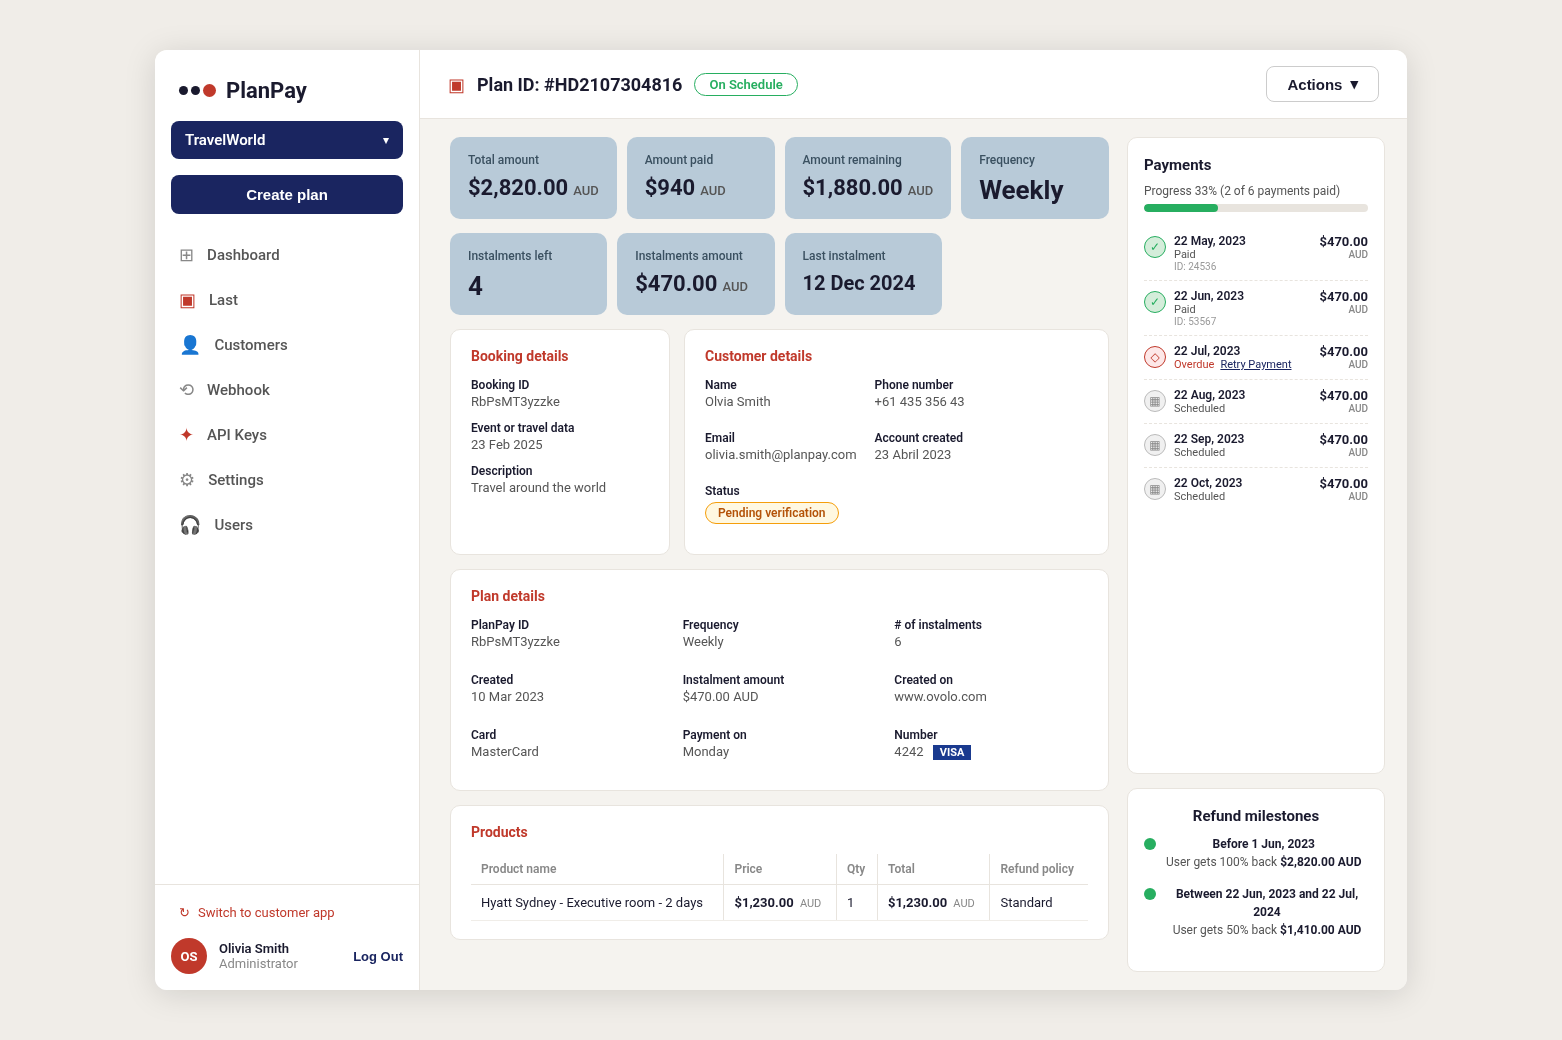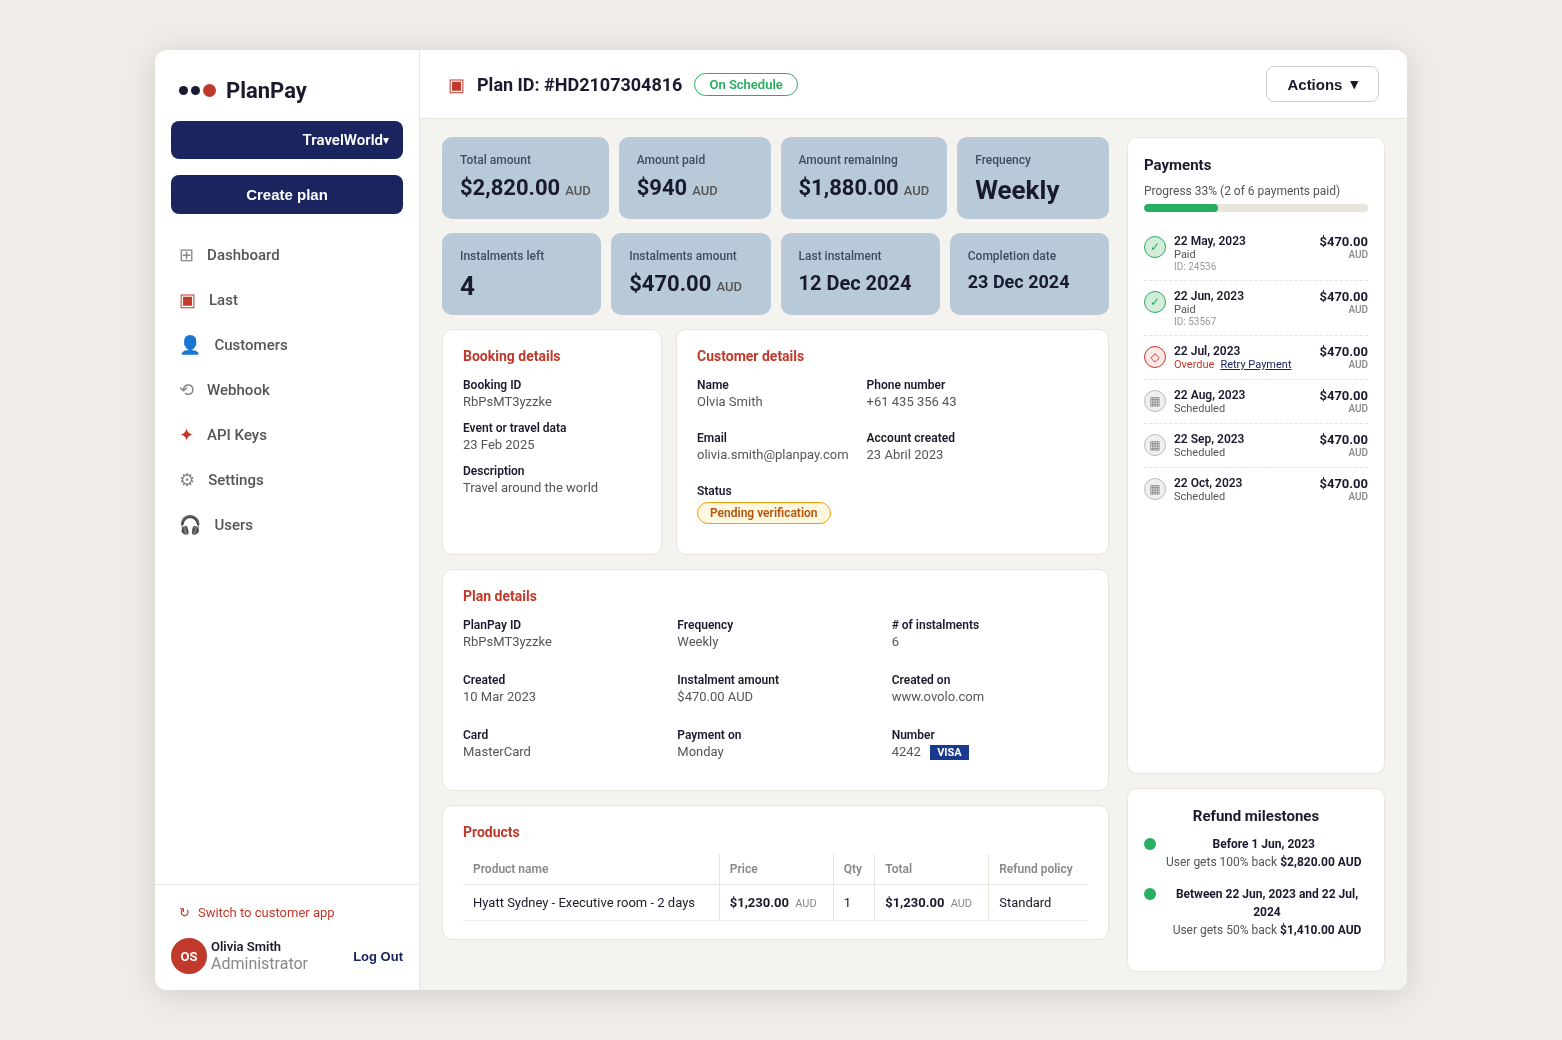--- a/index.html
+++ b/index.html
@@ -61,21 +61,21 @@
       font-weight: 700;
       color: #1a1a2e;
     }
     .org-selector {
       margin: 0 16px 12px;
       padding: 10px 14px;
       background: #1a2560;
       border-radius: 8px;
       display: flex;
       align-items: center;
-      justify-content: flex-end;
+      justify-content: space-between;
       cursor: pointer;
     }
     .org-name {
       color: #fff;
       font-weight: 600;
       font-size: 15px;
     }
     .chevron-icon { color: #fff; font-size: 12px; }
     .create-plan-btn {
       margin: 4px 16px 18px;
@@ -115,37 +115,37 @@
       gap: 8px;
       color: #c0392b;
       font-size: 13px;
       cursor: pointer;
       margin-bottom: 14px;
       padding: 4px 8px;
     }
     .user-row {
       display: flex;
       align-items: center;
-      gap: 4px;
+      gap: 12px;
     }
     .avatar {
       width: 36px;
       height: 36px;
       background: #c0392b;
       border-radius: 50%;
       display: flex;
       align-items: center;
       justify-content: center;
       color: #fff;
       font-weight: 700;
       font-size: 13px;
     }
     .user-info { flex: 1; }
     .user-name { font-size: 13px; font-weight: 600; color: #1a1a2e; }
-    .user-role { font-size: 16px; color: #888; }
+    .user-role { font-size: 13px; color: #888; }
     .logout-btn {
       color: #1a2560;
       font-size: 13px;
       font-weight: 600;
       cursor: pointer;
       background: none;
       border: none;
     }
     
     .main {
@@ -207,20 +207,21 @@
       padding: 18px 22px 18px 22px;
       display: flex;
       gap: 18px;
     }
     .content-left {
       flex: 1;
       display: flex;
       flex-direction: column;
       gap: 14px;
       min-width: 0;
+      margin-left: 8px;
     }
     
     .stat-cards {
       display: grid;
       grid-template-columns: repeat(4, 1fr);
       gap: 10px;
     }
     .stat-card {
       background: #b8cad8;
       border-radius: 10px;
@@ -562,26 +563,20 @@
               <div class="stat-label">Instalments amount</div>
               <div class="stat-value">
                 <span>$470.00</span>
                 <span class="stat-currency">AUD</span>
               </div>
             </div>
             <div class="stat-card">
               <div class="stat-label">Last instalment</div>
               <div class="stat-value" style="font-size:20px;">
                 <span>12 Dec 2024</span>
-              </div>
-            </div>
-            <div class="stat-card">
-              <div class="stat-label">Completion date</div>
-              <div class="stat-value" style="font-size:18px;">
-                <span>23 Dec 2024</span>
               </div>
             </div>
           </div>
 
           <div class="details-row">
             <div class="booking-details">
               <div class="section-title">Booking details</div>
               <div class="detail-field">
                 <div class="detail-field-label">Booking ID</div>
                 <div class="detail-field-value">RbPsMT3yzzke</div>

